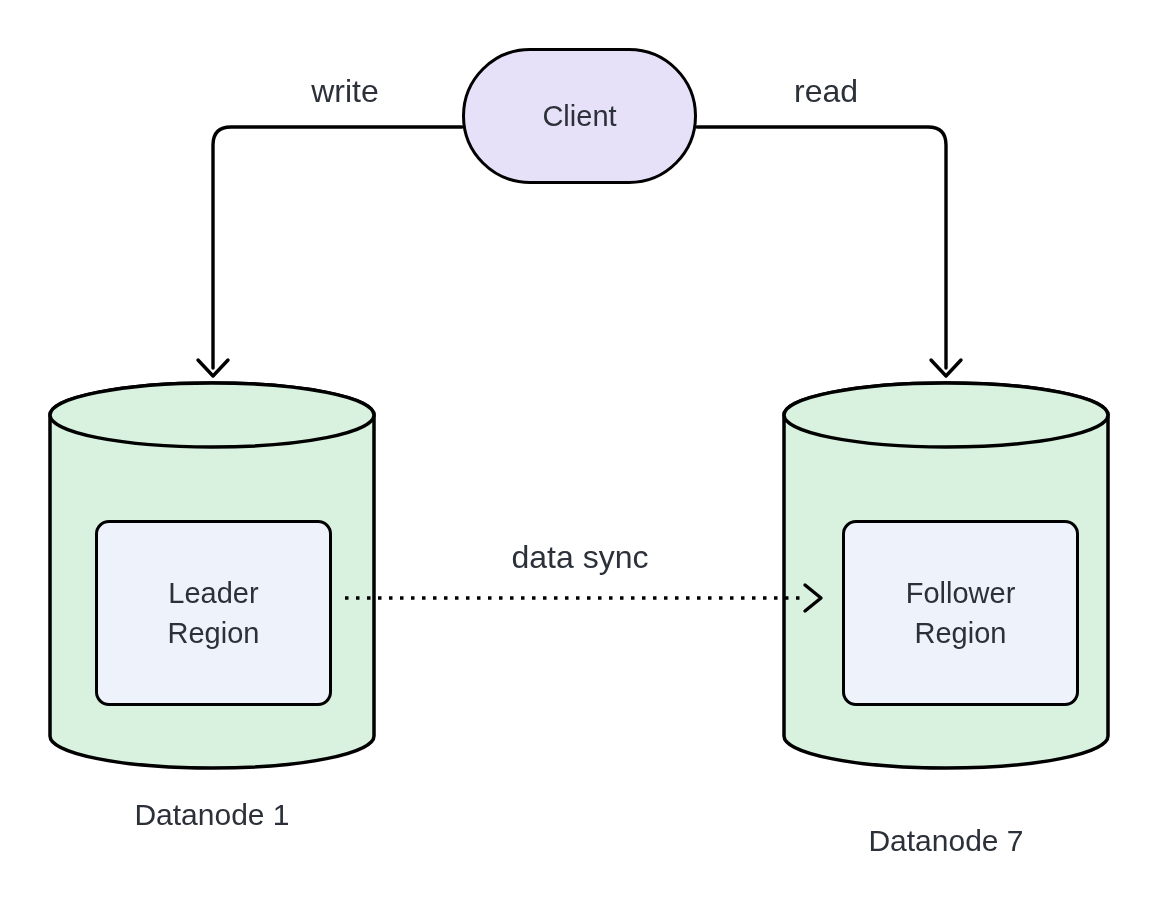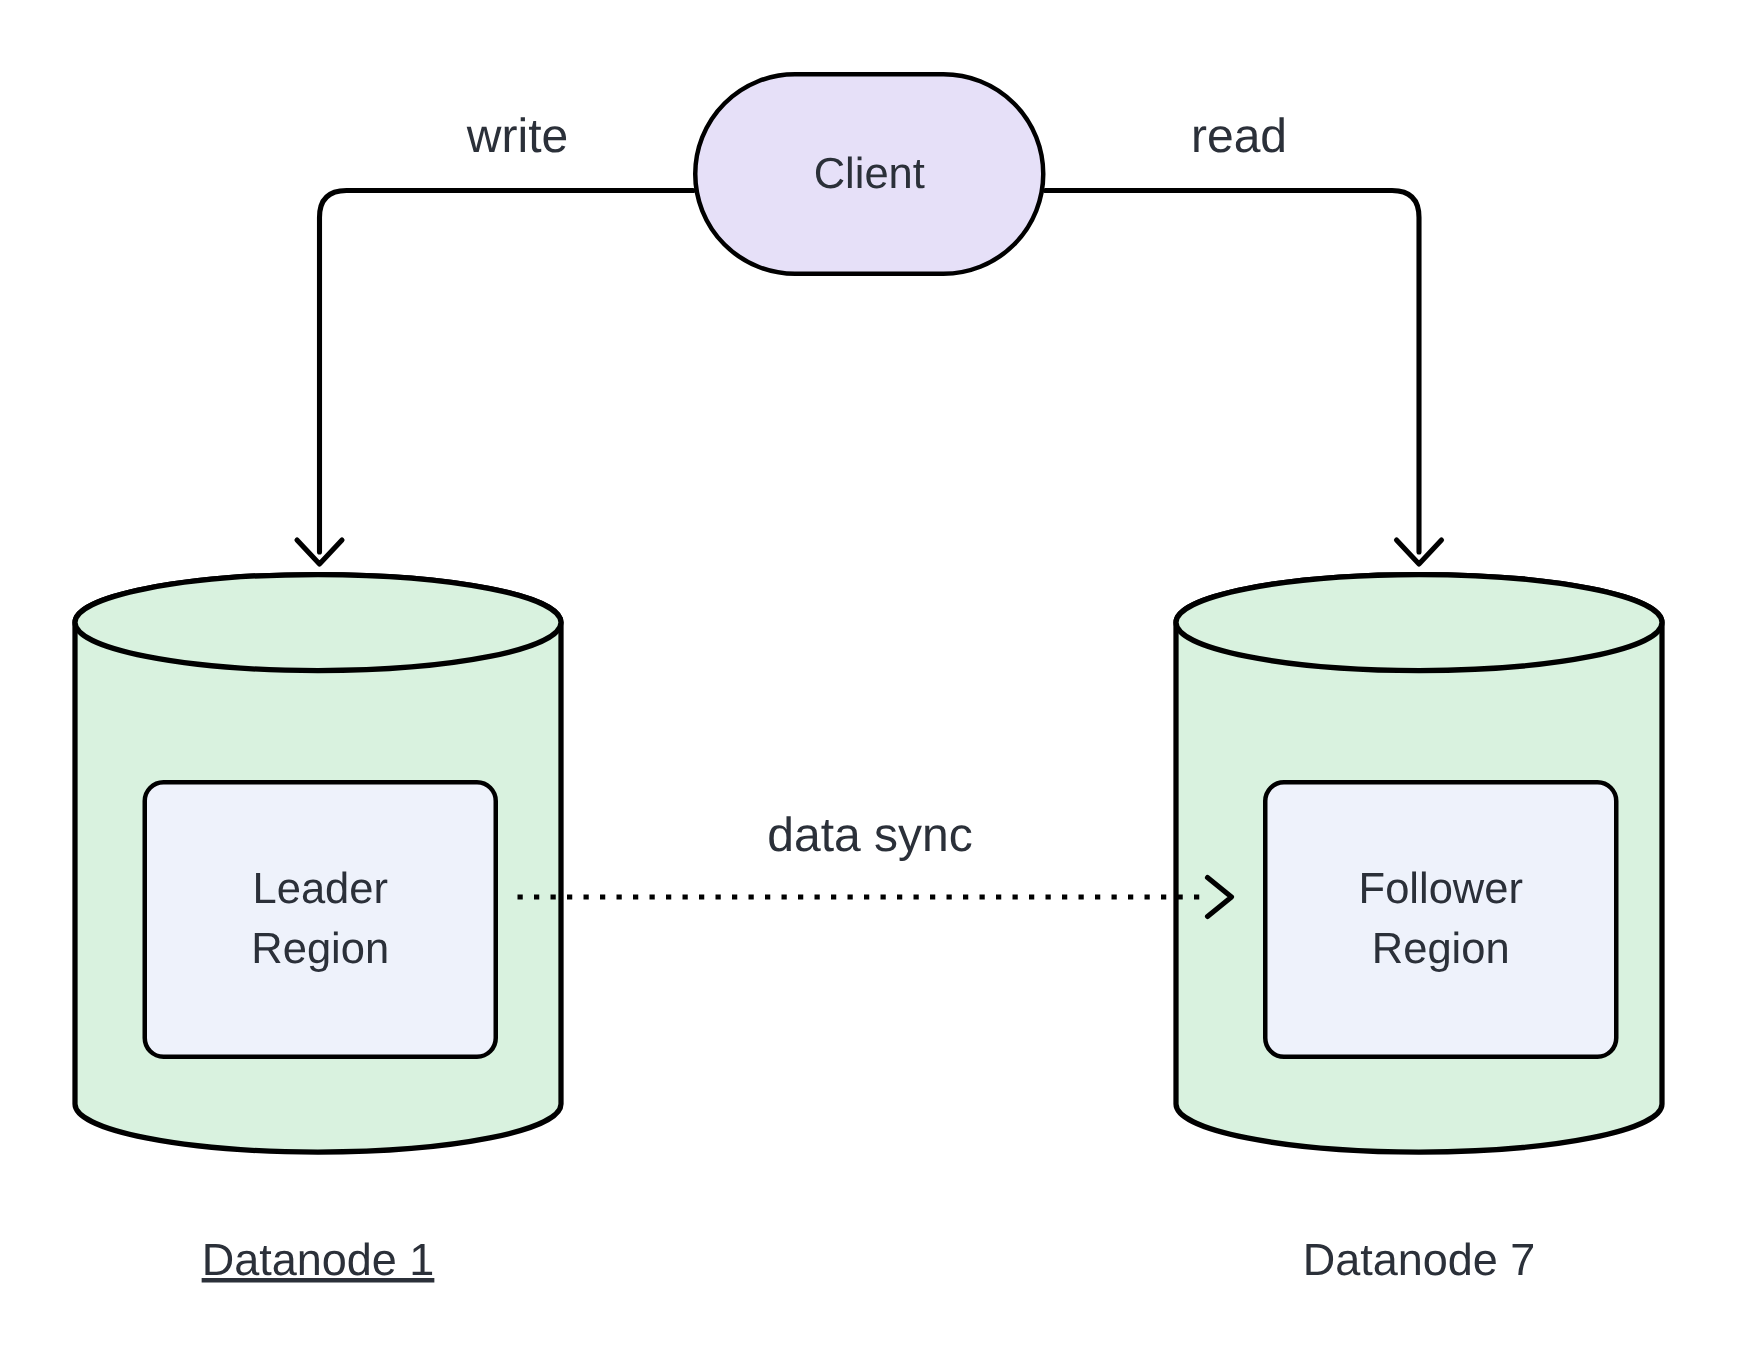--- a/index.html
+++ b/index.html
@@ -78,21 +78,21 @@
     position: absolute;
     transform: translate(-50%, -50%);
     white-space: nowrap;
     font-size: 32px;
     color: var(--text);
   }
   .edge-label-write { left: 345px; top: 91px; }
   .edge-label-read { left: 826px; top: 91px; }
   .edge-label-sync { left: 580px; top: 557px; text-align: center; }
   .caption { font-size: 30px; }
-  .caption-1 { left: 212px; top: 841px; text-decoration: underline; }
+  .caption-1 { left: 212px; top: 815px; }
   .caption-2 { left: 946px; top: 841px; }
 </style>
 </head>
 <body>
 
 <div class="canvas">
 
   <svg class="diagram-layer" width="1162" height="912" viewBox="0 0 1162 912">
 
     <path class="edge-line" d="M 462 127 L 231 127 Q 213 127 213 145 L 213 368"></path>

